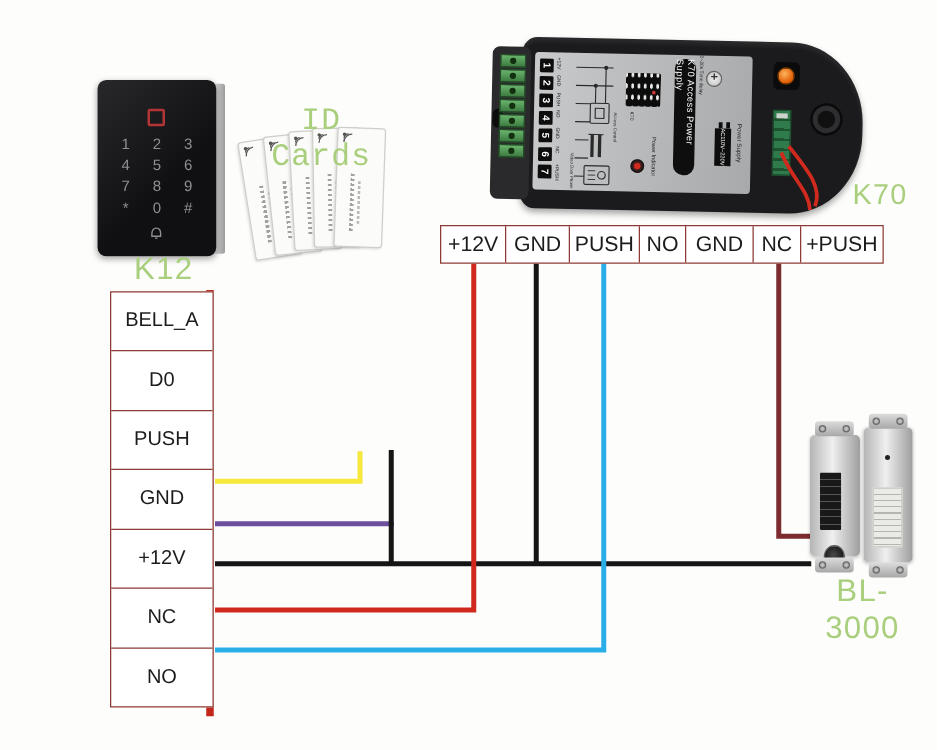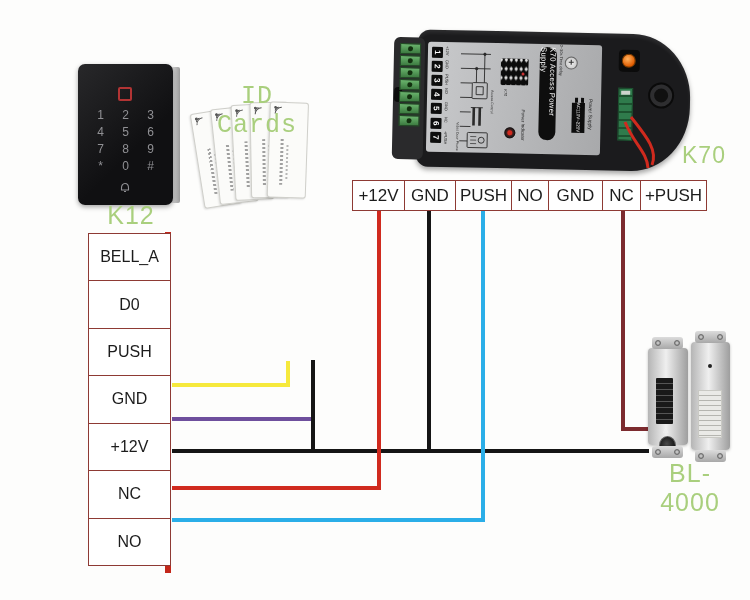--- a/index.html
+++ b/index.html
@@ -390,19 +390,19 @@
     </div>
     <div class="lock-tab tab-top">
       <span class="screw"></span>
         <span class="screw"></span>
     </div>
     <div class="lock-tab tab-bot">
       <span class="screw"></span>
         <span class="screw"></span>
     </div>
   </div>
-  <div class="green-label" id="lbl-bl3000">BL-4000</div>
+  <div class="green-label" id="lbl-bl3000">BL-3000</div>
 
   <svg id="wire-top-layer">
       <path d="M625,122 C634,144 647,152 648,168" stroke="#d02a1e" stroke-width="3" fill="none"></path>
       <path d="M631,117 C646,136 658,150 652,165" stroke="#d02a1e" stroke-width="3" fill="none"></path>
     </svg>
 </div>
 
 </body></html>

